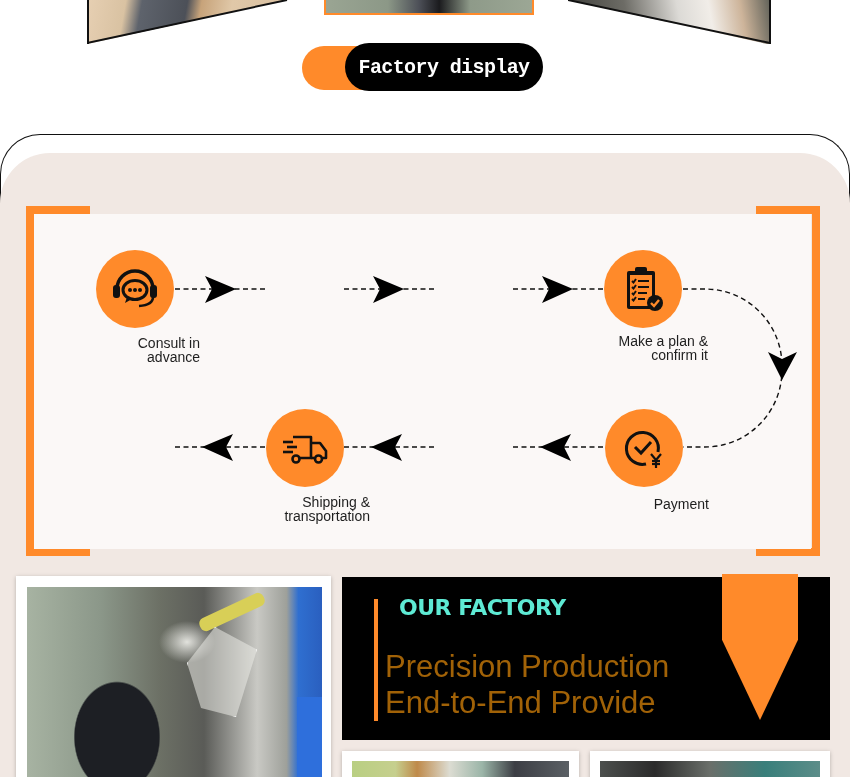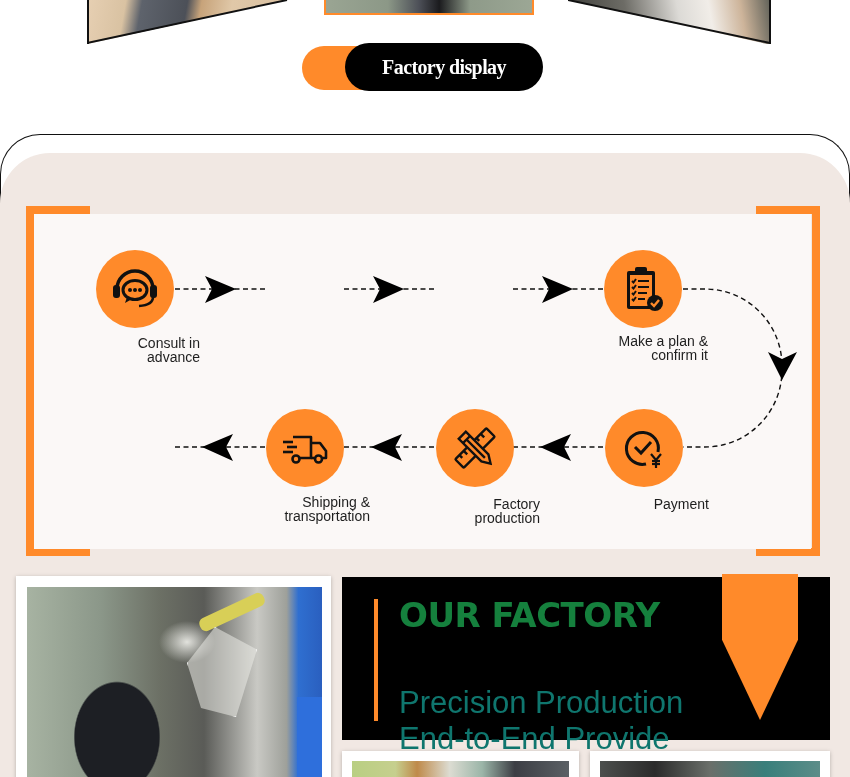--- a/index.html
+++ b/index.html
@@ -17,21 +17,21 @@
     background: linear-gradient(90deg, #9aa593 0%, #8c9887 30%, #4d5058 45%, #1b1b1e 55%, #8e9a89 70%, #9ca795 100%);
     border: 2px solid #ff8a2a; border-top: none; }
   .photo-right { position: absolute; left: 568px; top: 0; width: 203px; height: 44px;
     background: linear-gradient(80deg, #3a3a36 0%, #6d6c66 30%, #dcdad6 55%, #f1ede8 70%, #cdb49a 85%, #5d5f57 100%);
     clip-path: polygon(0 0, 100% 0, 100% 100%, 98% 100%); }
 
   
   .pill-wrap { position: absolute; left: 302px; top: 43px; width: 240px; height: 48px; }
   .pill-orange { position: absolute; left: 0; top: 3px; width: 120px; height: 44px; border-radius: 22px; background: #ff8a2a; }
   .pill-black { position: absolute; left: 43px; top: 0; width: 198px; height: 48px; border-radius: 24px; background: #000; color: #fff;
-    font-family: Liberation Serif, serif; font-weight: bold; font-size: 20px; letter-spacing: -0.6px;
+    font-family: Liberation Mono, monospace; font-weight: bold; font-size: 20px; letter-spacing: -0.6px;
     display: flex; align-items: center; justify-content: center; }
 
   
   .process-outline { position: absolute; left: 0; top: 134px; width: 850px; height: 700px; border: 1.5px solid #111; border-bottom: none;
     border-radius: 40px 40px 0 0; }
   .process-bg { position: absolute; left: 0; top: 153px; width: 850px; height: 640px; background: #f1e8e3; border-radius: 50px 50px 0 0; }
   .corner { position: absolute; background: #ff8a2a; }
   .board { position: absolute; left: 34px; top: 214px; width: 777px; height: 335px; background: #fbf8f7; }
 
   .step { position: absolute; width: 130px; text-align: right; }
@@ -49,22 +49,22 @@
       radial-gradient(ellipse 70px 90px at 90px 150px, #1d1f24 0%, #1d1f24 60%, rgba(29,31,36,0) 62%),
       linear-gradient(90deg, #a7b3a2 0%, #8b9789 25%, #6c7065 45%, #5a5b57 60%, #c9c9c4 78%, #9ea09a 88%, #2f6fd0 92%, #2a5fbf 100%);
   }
   .visor { position: absolute; left: 170px; top: 18px; width: 70px; height: 14px; background: #d8cf57; border-radius: 6px; transform: rotate(-25deg); }
   .shield { position: absolute; left: 160px; top: 40px; width: 70px; height: 90px; background: rgba(235,235,230,0.55); border: 1px solid rgba(255,255,255,0.8);
     clip-path: polygon(40% 0, 100% 25%, 70% 100%, 20% 90%, 0 40%); }
   .bin { position: absolute; left: 270px; top: 110px; width: 25px; height: 90px; background: #2e6fdc; }
 
   .banner { position: absolute; left: 342px; top: 577px; width: 488px; height: 163px; background: #000; }
   .banner .bar { position: absolute; left: 32px; top: 22px; width: 4px; height: 122px; background: #ff8a2a; }
-  .banner .title { position: absolute; left: 57px; top: 18px; color: #15803d; font-family: "DejaVu Sans", sans-serif; font-weight: bold; font-size: 34px; letter-spacing: -0.5px; }
-  .banner .sub { position: absolute; left: 57px; top: 72px; color: #0f766e; font-family: "Liberation Sans", sans-serif; font-size: 31px; line-height: 36px; margin-top: 36px; }
+  .banner .title { position: absolute; left: 57px; top: 18px; color: #5eead4; font-family: "DejaVu Sans", sans-serif; font-weight: bold; font-size: 22px; letter-spacing: -0.5px; }
+  .banner .sub { position: absolute; left: 43px; top: 72px; color: #a16207; font-family: "Liberation Sans", sans-serif; font-size: 31px; line-height: 36px; }
   .banner .ribbon { position: absolute; left: 380px; top: -3px; width: 76px; height: 146px; background: #ff8a2a;
     clip-path: polygon(0 0, 100% 0, 100% 45%, 50% 100%, 0 45%); }
 
   .thumb { position: absolute; top: 751px; height: 40px; background: #fff; box-shadow: 0 1px 4px rgba(0,0,0,0.25); }
   .thumb .img { position: absolute; left: 10px; top: 10px; right: 10px; bottom: 0; }
   .thumb1 { left: 342px; width: 237px; }
   .thumb1 .img { background: linear-gradient(90deg, #b9cf82 0%, #c6cf8e 20%, #bf8a4a 30%, #dcdcd2 45%, #9bb5a8 60%, #3c3e44 75%, #5b6065 100%); }
   .thumb2 { left: 590px; width: 240px; }
   .thumb2 .img { background: linear-gradient(90deg, #4c4f4d 0%, #2b2b2b 25%, #6a6f6a 50%, #397f7b 75%, #5c8d89 100%); }
 </style>
@@ -184,43 +184,20 @@
             <line x1="34" y1="39" x2="42" y2="39"></line>
             <line x1="34" y1="42" x2="42" y2="42"></line>
           </g>
       </svg>
     </div>
     <div class="label" style="margin-top:10px">
       <div>Payment</div>
     </div>
   </div>
 
-  <div class="step" style="left:410px;top:409px">
-    <div class="circle">
-      <svg viewBox="0 0 52 52">
-        <g transform="rotate(45 26 26)" stroke="#111" stroke-width="2.4" fill="none">
-          <rect x="20" y="4" width="12" height="44" rx="1"></rect>
-          <line x1="20" y1="12" x2="25" y2="12"></line>
-            <line x1="20" y1="18" x2="24" y2="18"></line>
-            <line x1="20" y1="24" x2="25" y2="24"></line>
-            <line x1="20" y1="36" x2="25" y2="36"></line>
-            <line x1="20" y1="42" x2="24" y2="42"></line>
-        </g>
-        <g transform="rotate(-45 26 26)" stroke="#111" stroke-width="2.4" fill="#ff8a2a">
-          <path d="M21 8 L31 8 L31 40 L26 48 L21 40 Z"></path>
-          <line x1="21" y1="14" x2="31" y2="14"></line>
-          <line x1="26" y1="14" x2="26" y2="40"></line>
-        </g>
-      </svg>
-    </div>
-    <div class="label" style="margin-top:10px">
-      <div>Factory</div>
-      <div>production</div>
-    </div>
-  </div>
 
   <div class="step" style="left:240px;top:409px">
     <div class="circle">
       <svg viewBox="0 0 52 52">
         <g stroke="#111" stroke-width="2.6" fill="none" stroke-linejoin="round">
           <path d="M14 15 L32 15 L32 36 L20 36"></path>
           <path d="M32 21 L41 21 L47 29 L47 36 L44 36"></path>
           <line x1="32" y1="36" x2="35" y2="36"></line>
           <circle cx="17" cy="37" r="3.5"></circle>
             <circle cx="39.5" cy="37" r="3.5"></circle>

